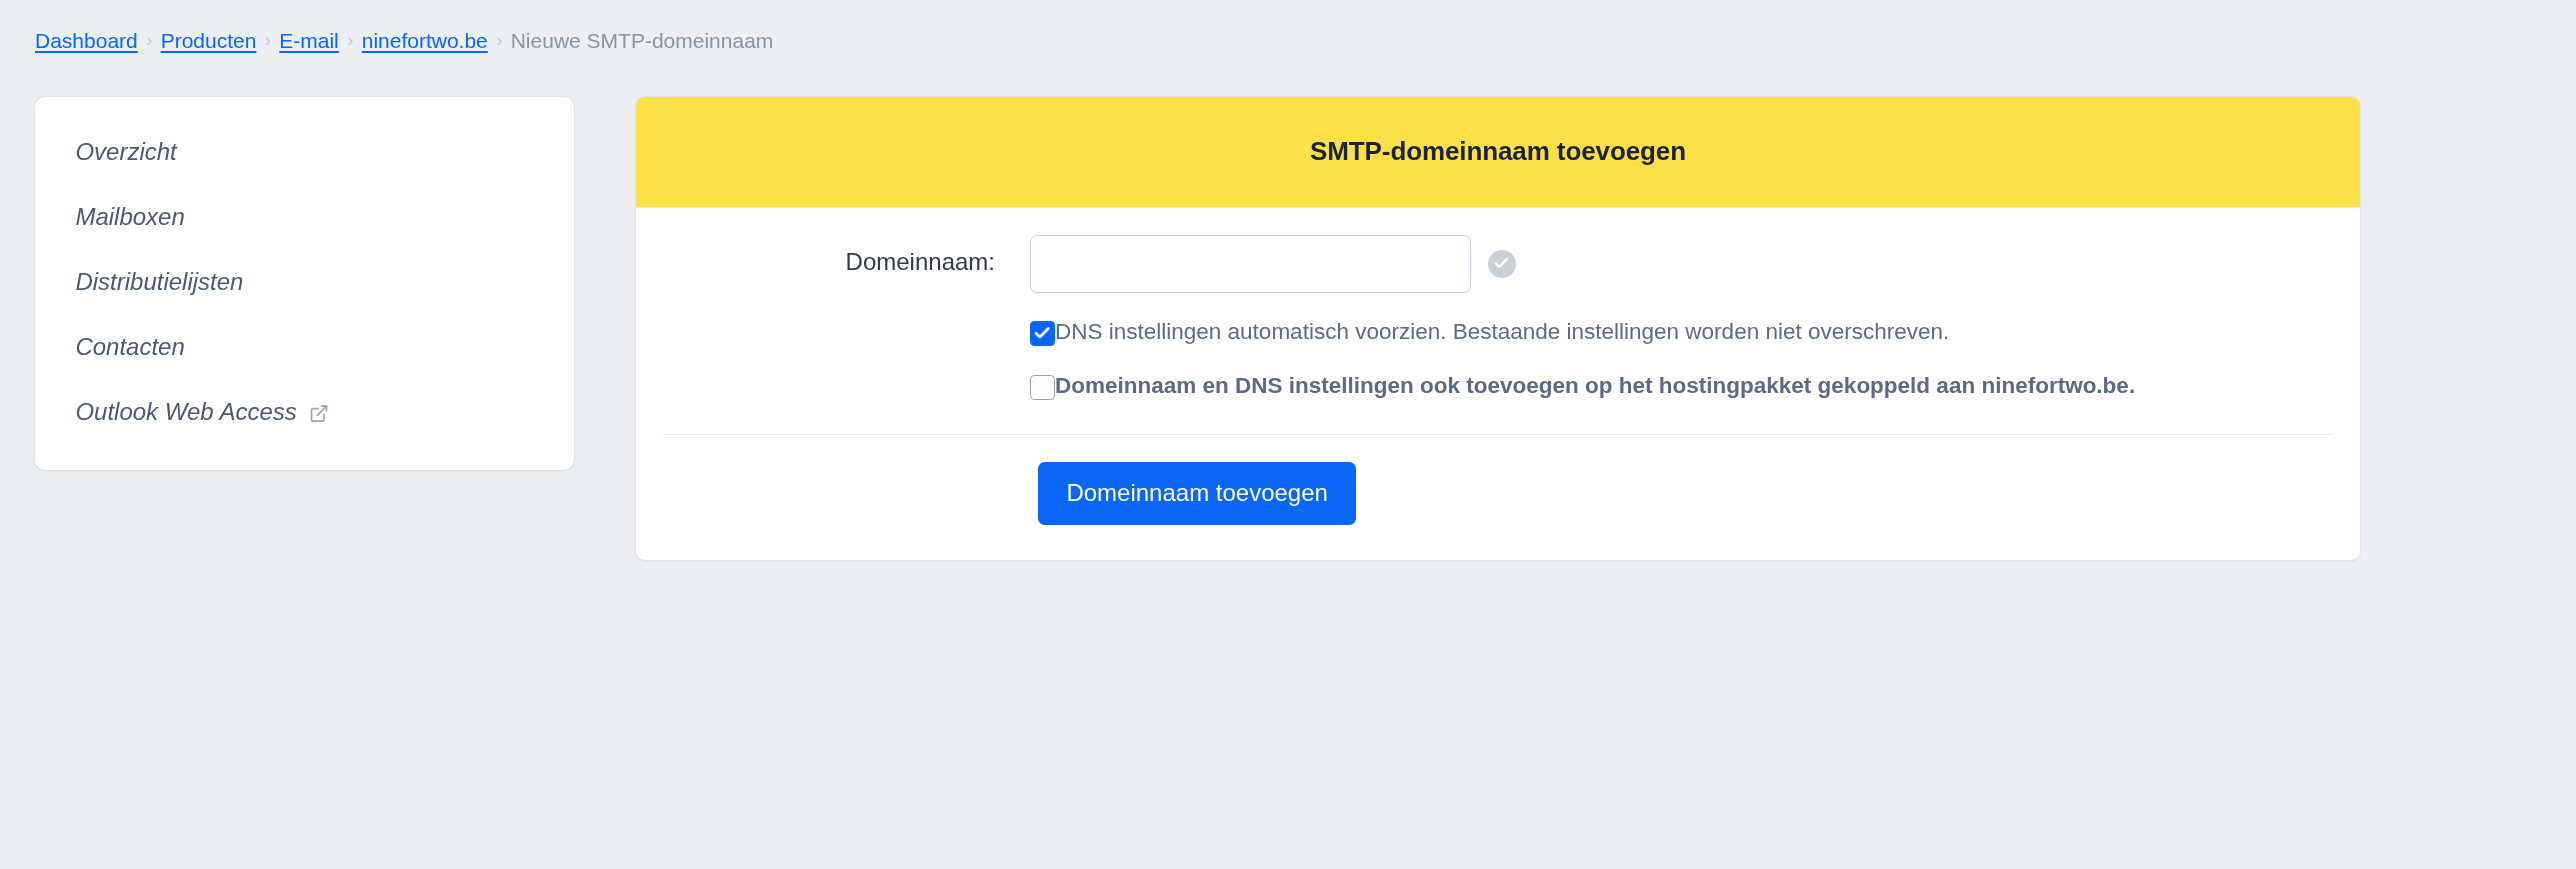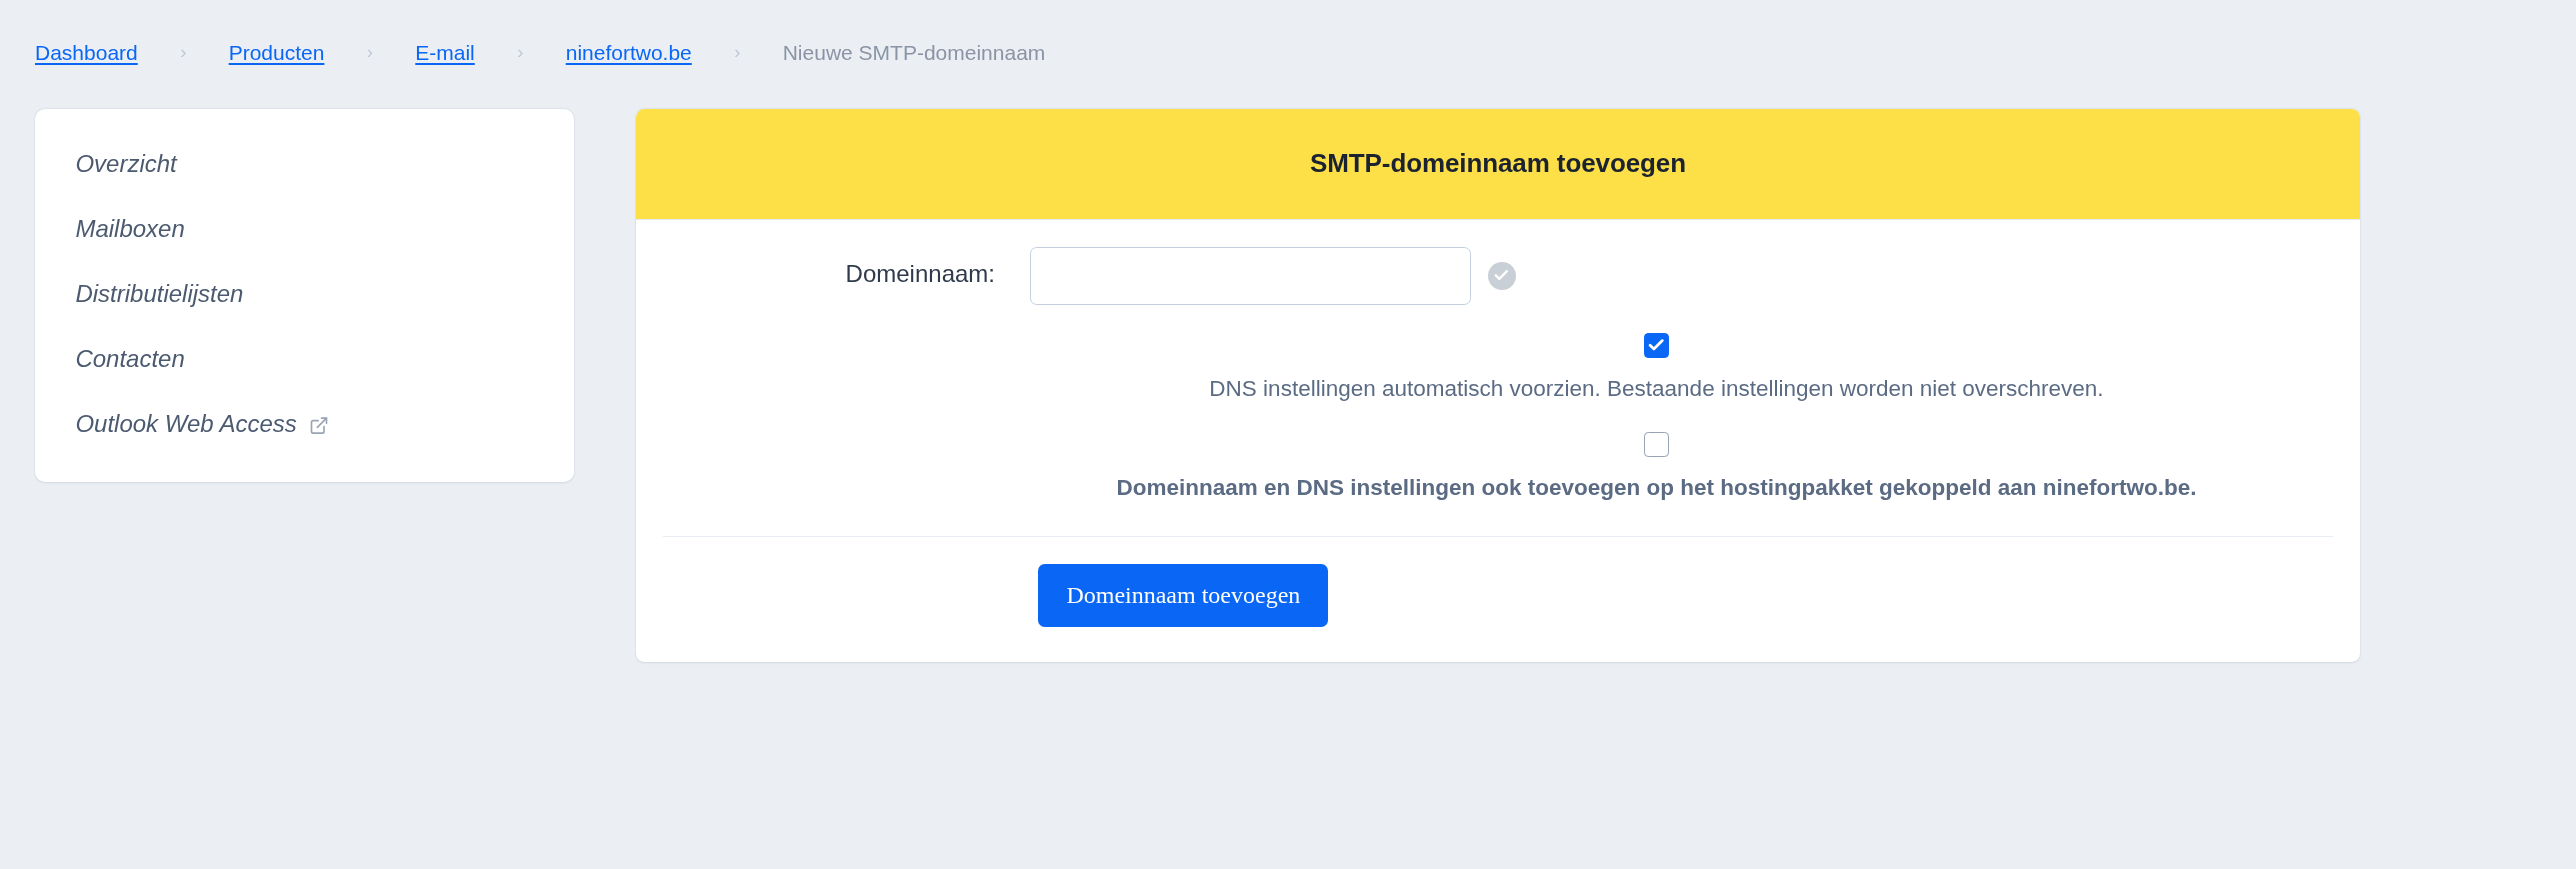--- a/index.html
+++ b/index.html
@@ -29,29 +29,28 @@
     color: #1b2230;
     white-space: nowrap;
   }
   .page-title .title-sub {
     font-weight: 400;
     color: #7a8699;
     margin-left: 6.7px;
   }
 
   .breadcrumb {
-    margin-top: 22px;
+    margin-top: 10px;
     font-size: 21px;
     line-height: 1.2;
     color: #7a8699;
     display: flex;
     align-items: center;
     flex-wrap: nowrap;
     white-space: nowrap;
-    gap: 34px;
   }
   .breadcrumb a {
     color: #0a66f5;
     text-decoration: underline;
     text-underline-offset: 2.5px;
   }
   .breadcrumb .crumb-sep {
     color: #c0c8d4;
     margin: 0 8.4px;
     font-size: 18.4px;
@@ -176,25 +175,23 @@
     display: inline-flex;
     align-items: center;
     justify-content: center;
     color: #ffffff;
     flex: 0 0 auto;
   }
   .check-badge svg { width: 16.7px; height: 16.7px; display: block; }
 
   .checkbox-row {
     display: flex;
-    align-items: center;
-    gap: 15px;
+    align-items: flex-start;
     margin-top: 23.4px;
     max-width: 1253px;
-    flex-direction: column;
   }
   .checkbox-row.second { margin-top: 22px; font-weight: bold; }
   .cbox {
     width: 25px;
     height: 25px;
     flex: 0 0 25px;
     border-radius: 4.2px;
     border: 0.8px solid #97a2b2;
     background: #ffffff;
     margin-top: 5px;
@@ -226,21 +223,21 @@
     display: flex;
     justify-content: flex-start;
   }
   .actions-inner { margin-left: 367px; padding-left: 8.4px; }
   .btn-primary {
     background: #0a66f5;
     color: #ffffff;
     border: none;
     border-radius: 6.7px;
     font-size: 24px;
-    font-family: Liberation Serif, serif;
+    font-family: Liberation Sans, sans-serif;
     height: 63px;
     padding: 0 28px;
     cursor: pointer;
     white-space: nowrap;
   }
 </style>
 </head>
 <body>
 
 <div class="page-header">

